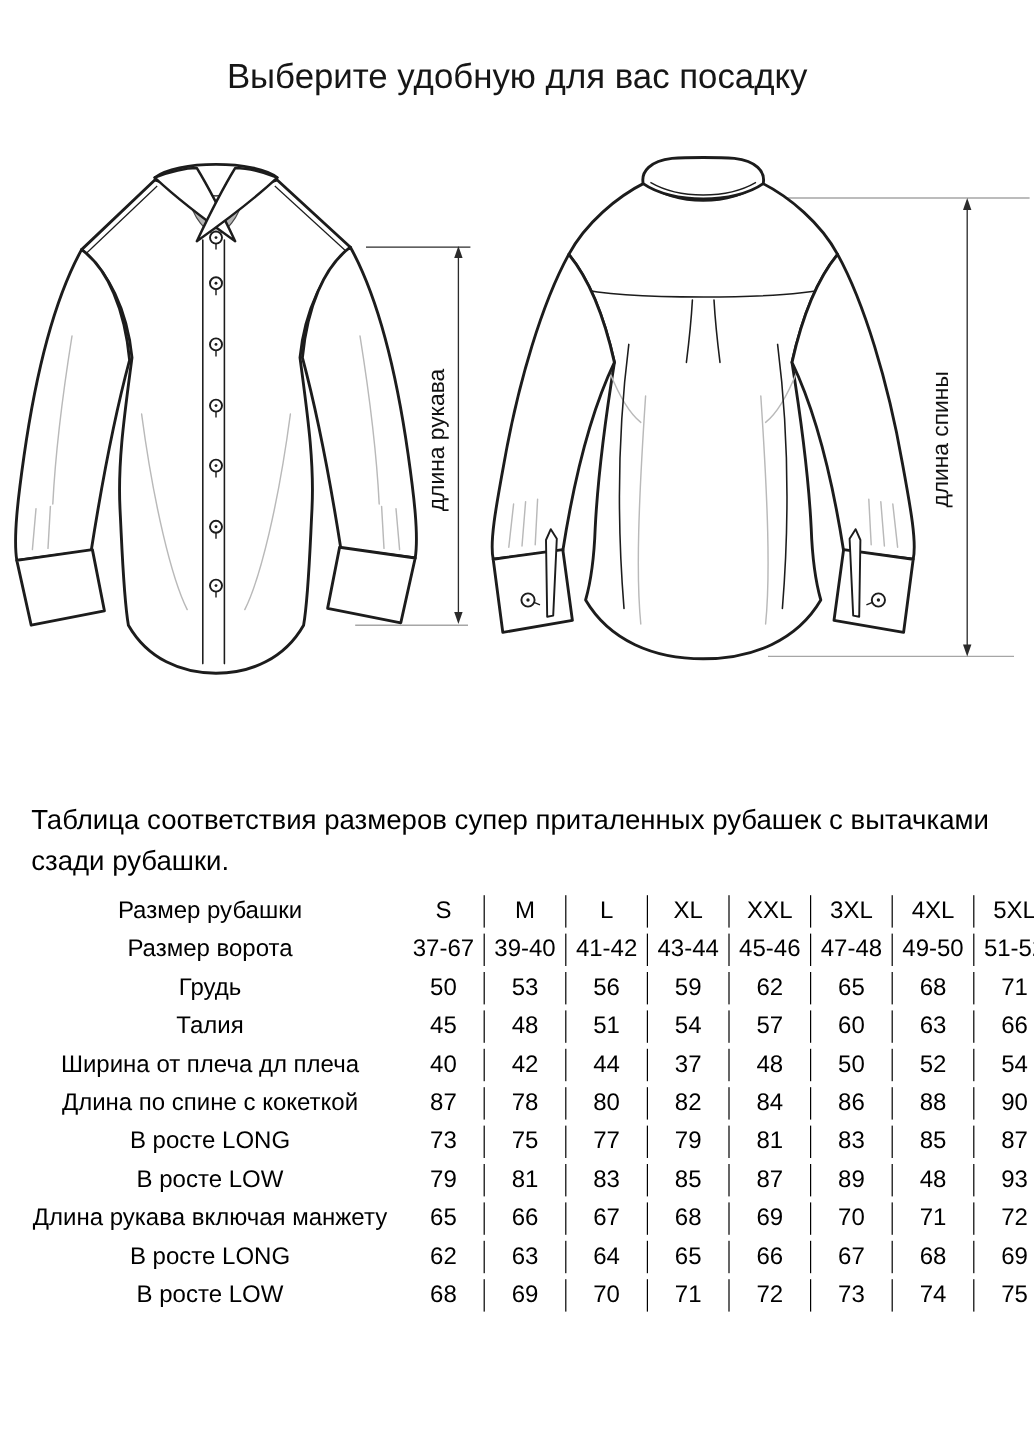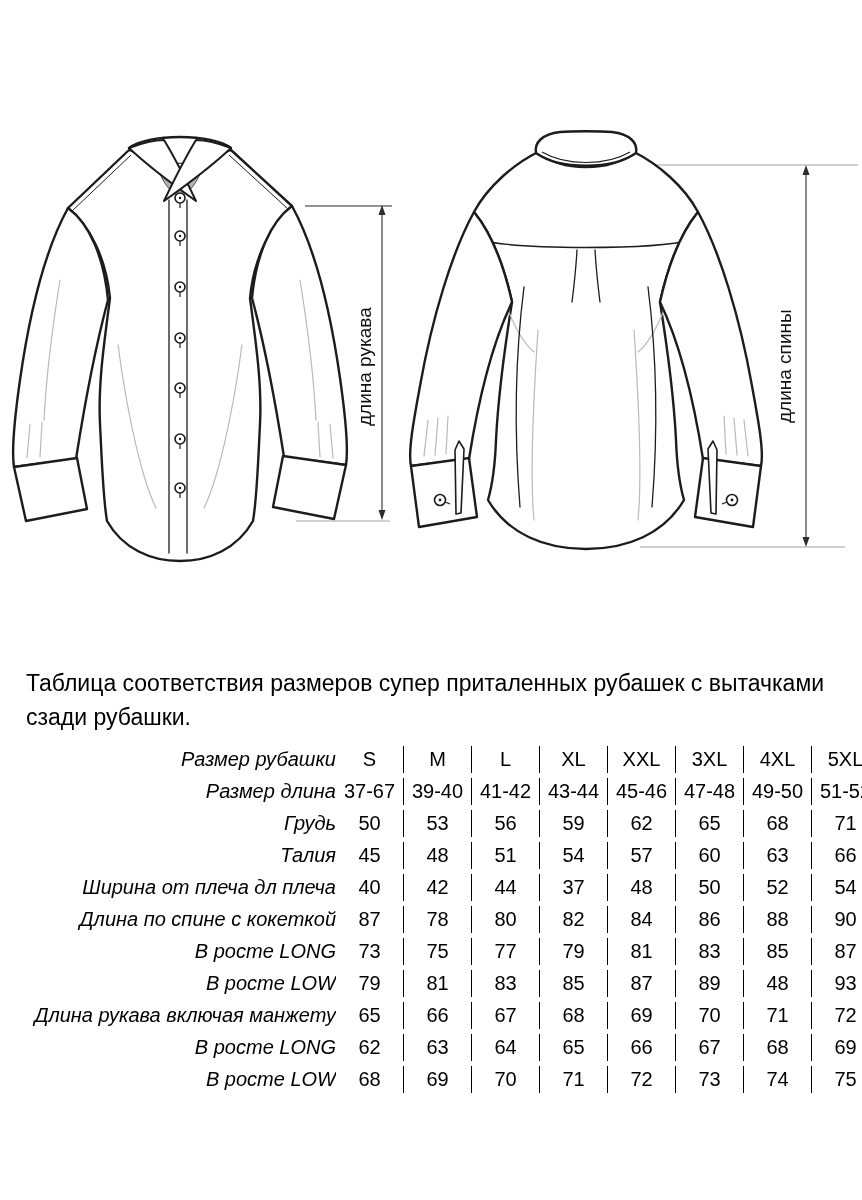--- a/index.html
+++ b/index.html
@@ -12,38 +12,39 @@
           font-size:19px;color:#111;height:122px;text-align:center;white-space:nowrap;}
   #sleeve-label{left:354px;top:306px;}
   #back-label{left:774px;top:305px;}
   .fit-heading{position:absolute;left:14px;top:618px;margin:0;font-size:24px;
                font-weight:700;letter-spacing:0.5px;color:#000;}
   .fit-desc{position:absolute;left:14px;top:654px;margin:12px;width:812px;
             font-size:23px;line-height:34px;color:#000;}
   table.size{position:absolute;left:14px;top:741px;width:858px;table-layout:fixed;
              border-collapse:separate;border-spacing:0 5px;font-size:20px;}
   table.size td{height:27px;line-height:27px;padding:0;overflow:hidden;white-space:nowrap;}
-  td.lbl{width:322px;text-align:right;font-style:italic;}
+  td.lbl{width:322px;text-align:center;}
   td.val{width:67px;text-align:center;}
   td.sep{border-left:1px solid #000;}
   
   g.outline path{fill:#fff;stroke:#1c1c1c;stroke-width:2.4;stroke-linejoin:round;stroke-linecap:round;}
   g.detail path, g.detail line{fill:none;stroke:#1c1c1c;stroke-width:1.3;stroke-linecap:round;}
   g.crease path, g.crease line{fill:none;stroke:#b9b9b9;stroke-width:1.2;stroke-linecap:round;}
   g.ext line{stroke:#a6a6a6;stroke-width:1.2;}
   g.dim line{stroke:#2b2b2b;stroke-width:1.1;}
   g.dim path{fill:#2b2b2b;stroke:none;}
   .btn{fill:#fff;stroke:#1c1c1c;stroke-width:1.6;}
   .btncore{fill:#1c1c1c;stroke:none;}
 </style>
 </head>
 <body>
 
 <div id="page">
 
+  <h1 class="title">Выберите удобную для вас посадку</h1>
 
   <svg class="diagram-svg" width="862" height="505" viewBox="0 110 862 505">
 
     <g class="ext">
       <line x1="296" y1="521" x2="390" y2="521"></line>
       <line x1="648" y1="165" x2="858" y2="165"></line>
       <line x1="640" y1="547" x2="845" y2="547"></line>
     </g>
 
     <g>
@@ -199,21 +200,21 @@
           <td class="val">S</td>
           <td class="val sep">M</td>
           <td class="val sep">L</td>
           <td class="val sep">XL</td>
           <td class="val sep">XXL</td>
           <td class="val sep">3XL</td>
           <td class="val sep">4XL</td>
           <td class="val sep">5XL</td>
         </tr>
         <tr>
-          <td class="lbl">Размер длина</td>
+          <td class="lbl">Размер ворота</td>
           <td class="val">37-67</td>
           <td class="val sep">39-40</td>
           <td class="val sep">41-42</td>
           <td class="val sep">43-44</td>
           <td class="val sep">45-46</td>
           <td class="val sep">47-48</td>
           <td class="val sep">49-50</td>
           <td class="val sep">51-52</td>
         </tr>
         <tr>

